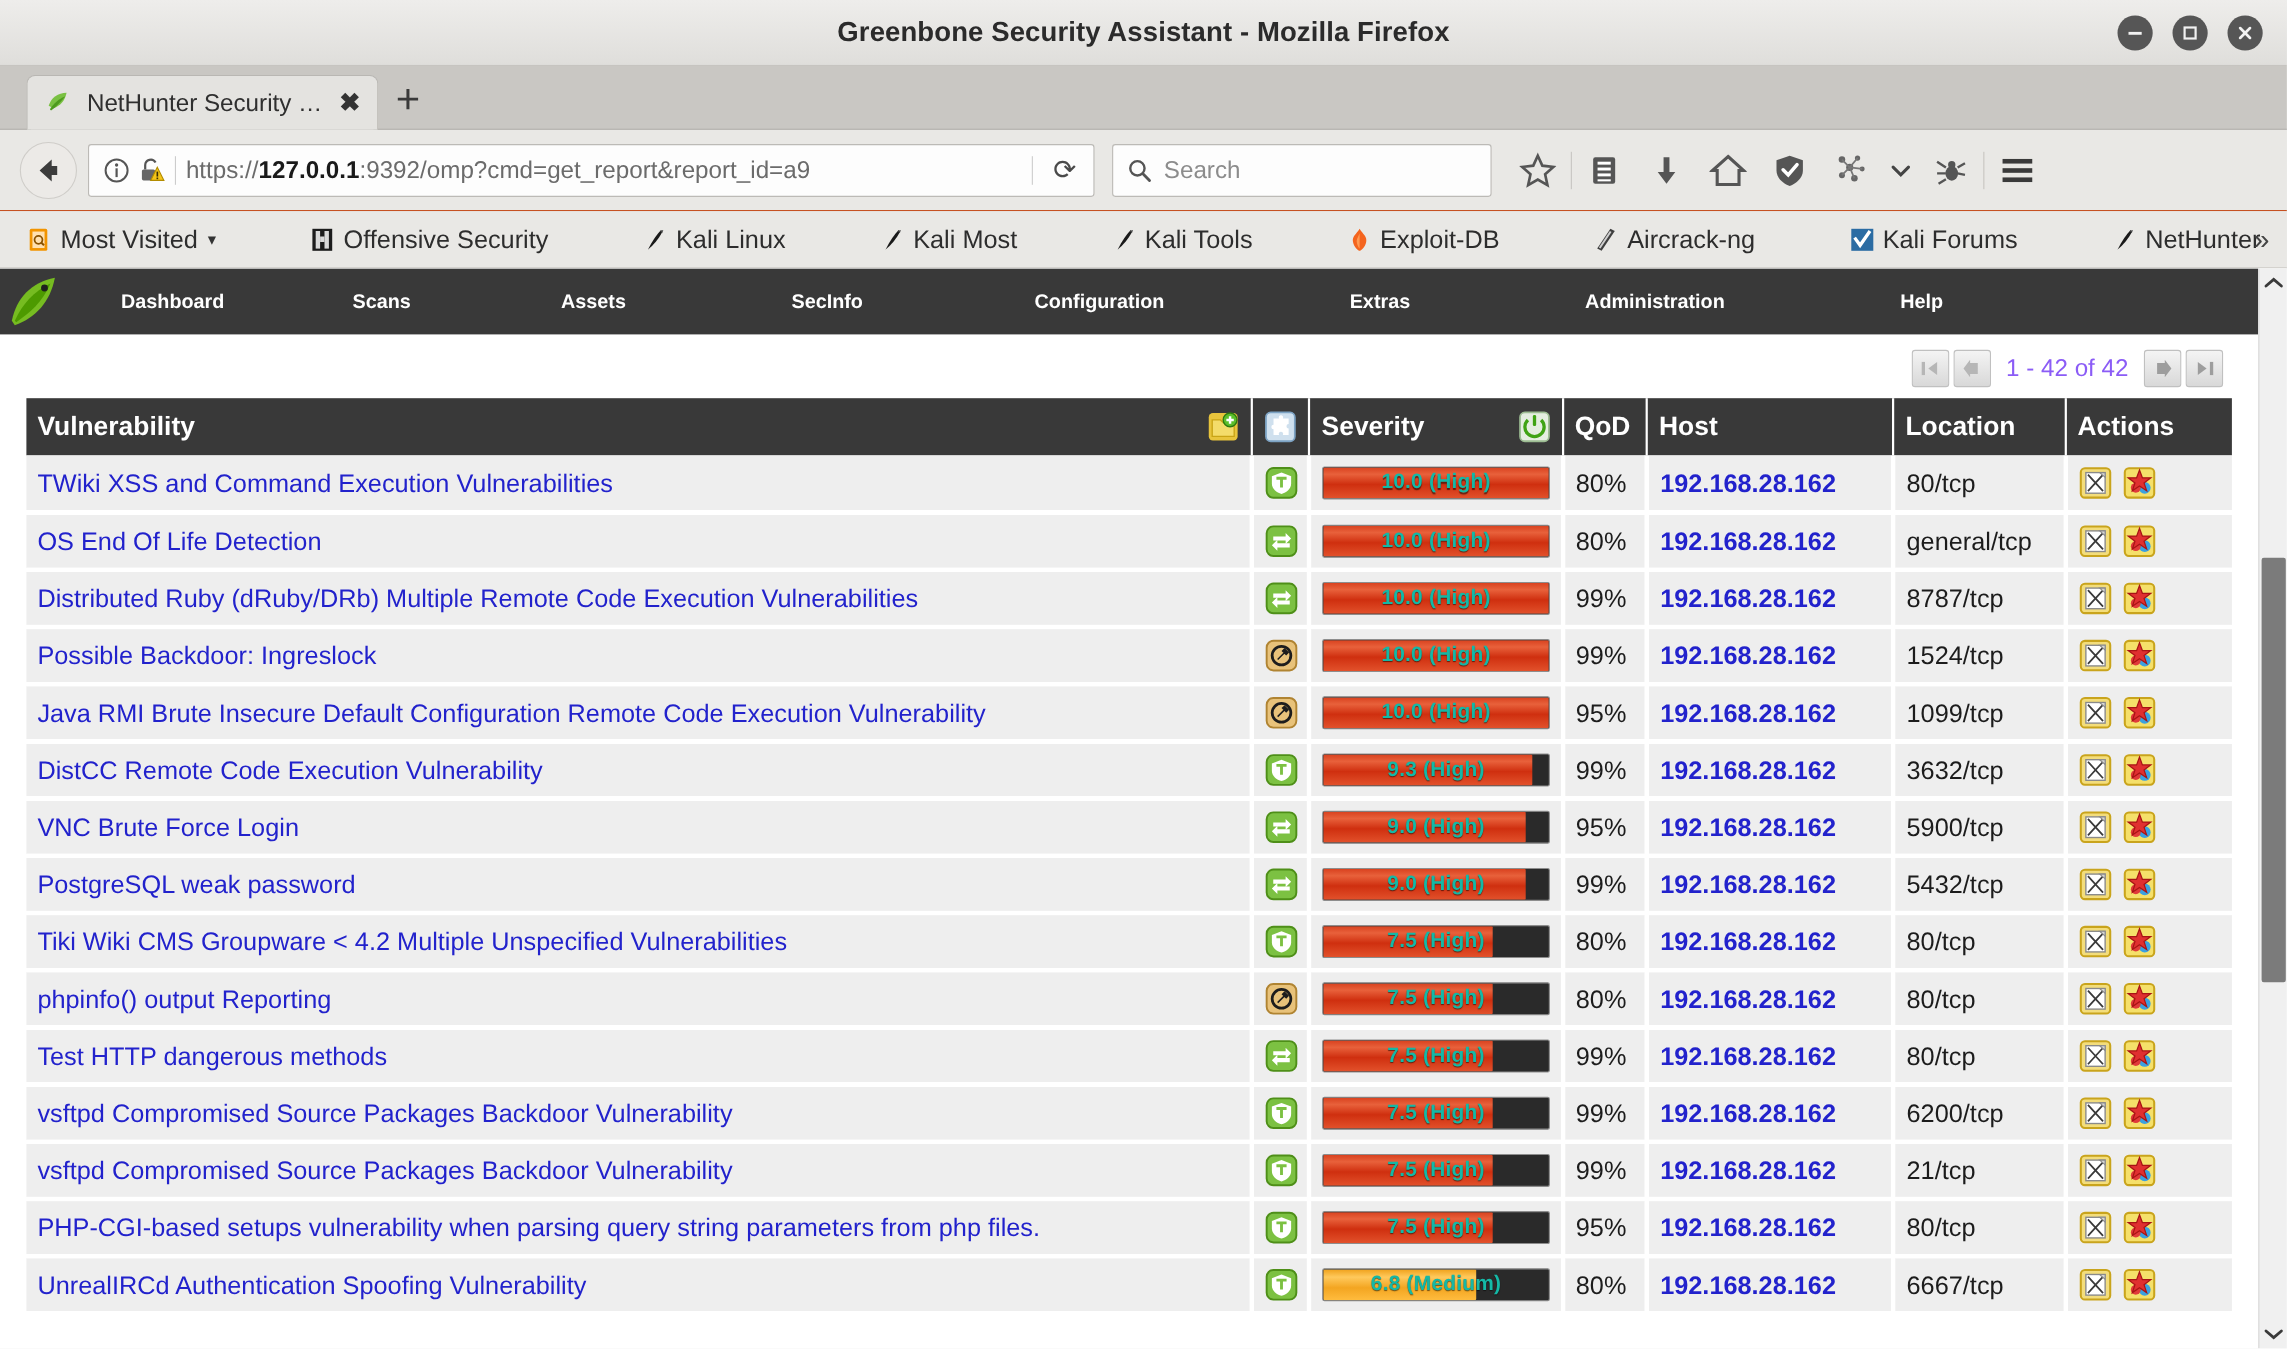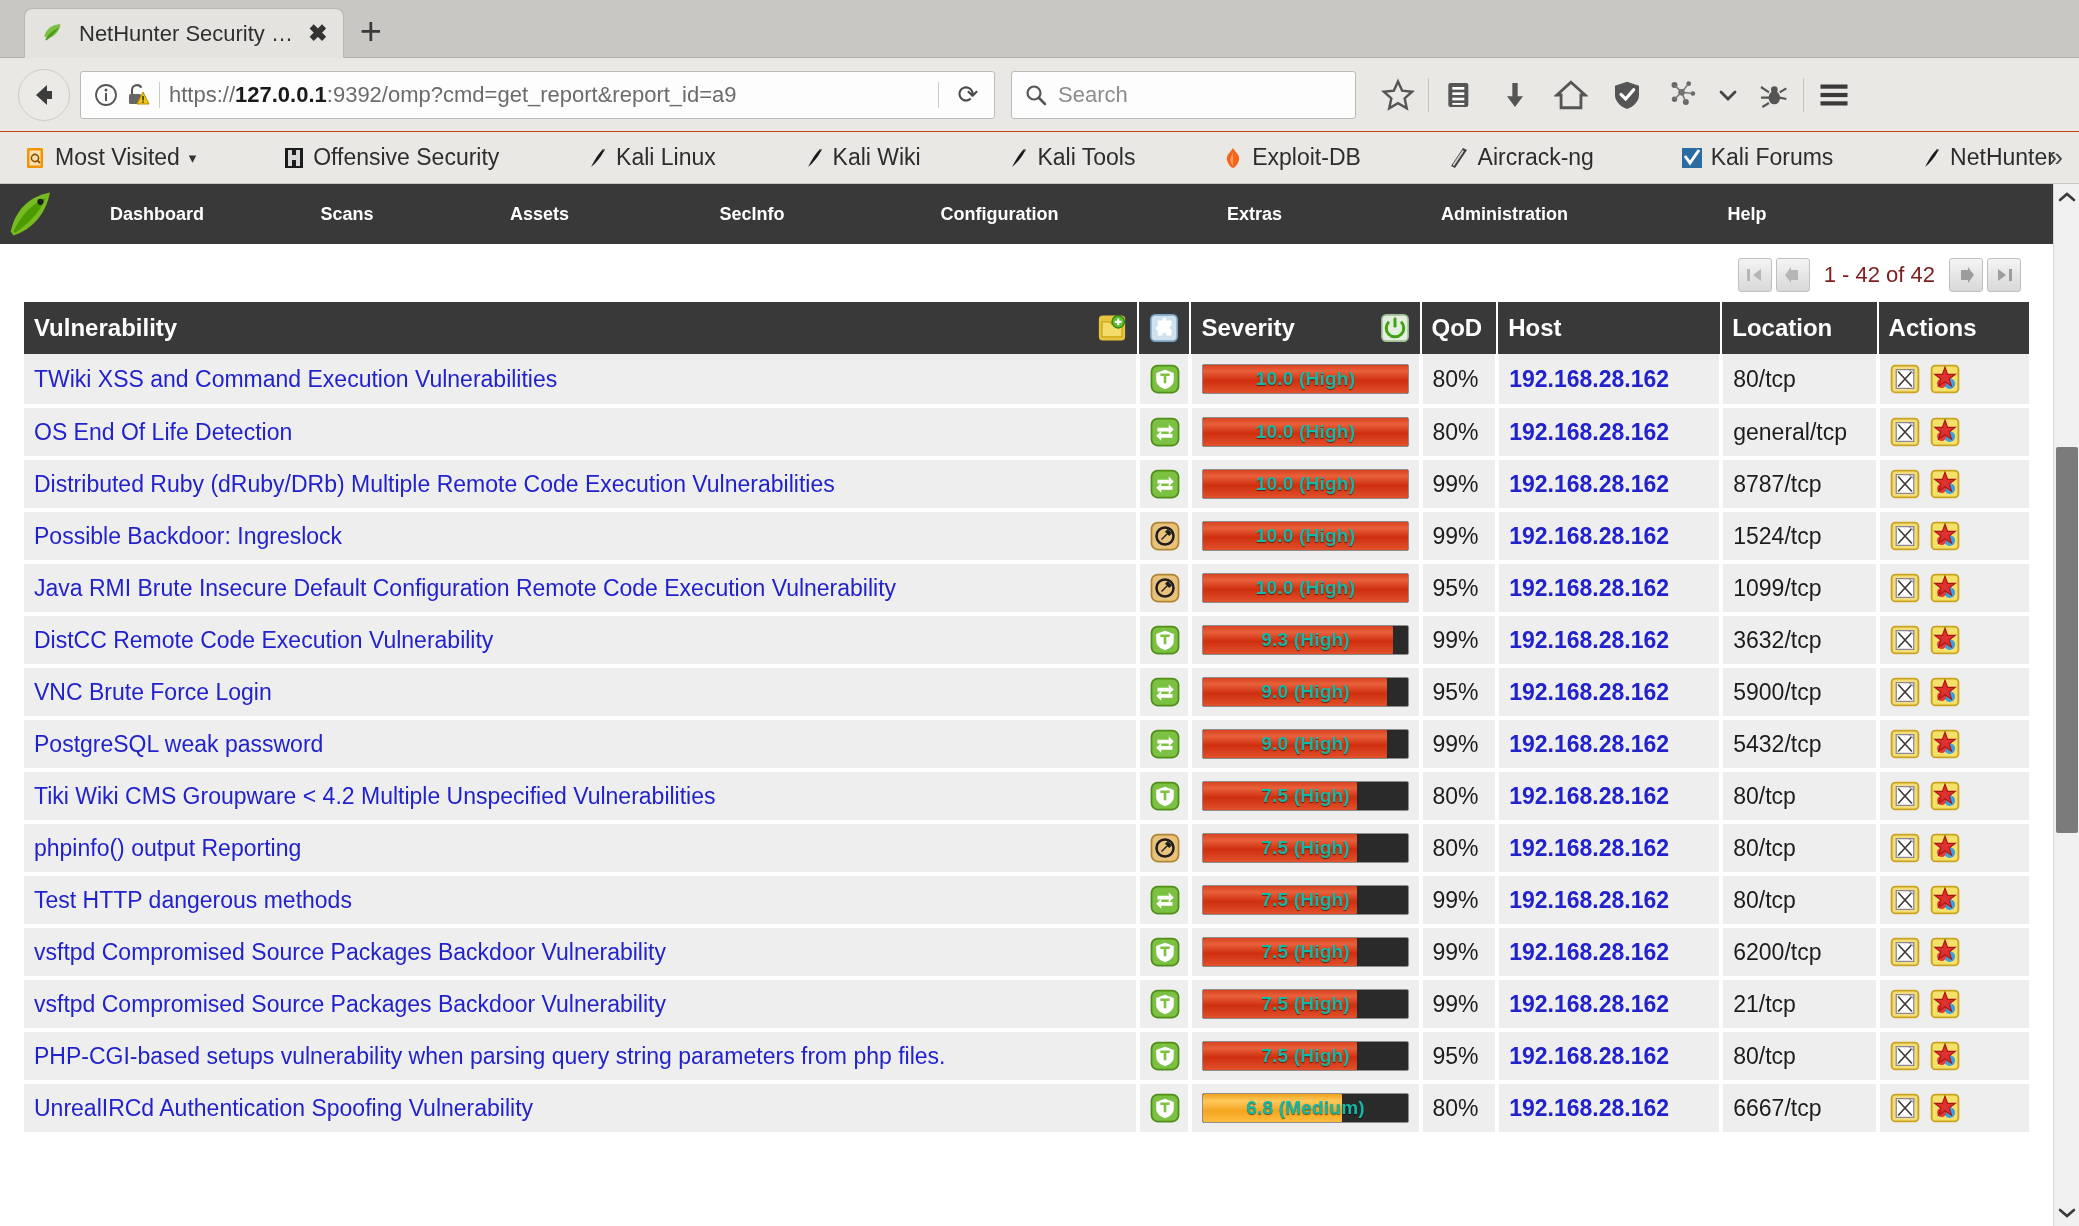--- a/index.html
+++ b/index.html
@@ -168,21 +168,21 @@
     display: flex; align-items: center; justify-content: flex-end;
     gap: 4px; padding: 14px 8px 10px 0; height: 58px;
   }
   .pg-btn {
     width: 34px; height: 34px;
     background: linear-gradient(to bottom,#f4f4f4,#d8d8d8);
     border: 1px solid #c0c0c0; border-radius: 3px;
     display:flex; align-items:center; justify-content:center;
     cursor: pointer;
   }
-  .pg-label { font-size: 22px; color: #7f1d1d; padding: 0 10px; white-space:nowrap;}
+  .pg-label { font-size: 22px; color: #8b5cf6; padding: 0 10px; white-space:nowrap;}
 
   table.vulns {
     width: 100%; border-collapse: collapse;
     table-layout: fixed;
   }
   table.vulns thead th {
     background: #393939; color: #ffffff;
     font-size: 24px; font-weight: bold; text-align: left;
     height: 52px; padding: 0 10px;
     border-right: 2px solid #ffffff;
@@ -250,20 +250,40 @@
   .vs-thumb {
     position:absolute; left:2px; width: 22px;
     background: #7b7b7b; border-radius: 2px; cursor: pointer;
   }
 </style>
 </head>
 <body>
 
 <div class="window">
 
+  <div class="titlebar">
+    <div class="titlebar-text">Greenbone Security Assistant - Mozilla Firefox</div>
+    <div class="win-buttons">
+      <div class="win-btn">
+        <svg width="18" height="18" viewBox="0 0 18 18">
+            <rect x="3" y="8" width="12" height="2.6" fill="#f2f2f2"></rect>
+          </svg>
+      </div>
+      <div class="win-btn">
+        <svg width="18" height="18" viewBox="0 0 18 18">
+            <rect x="4" y="4" width="10" height="10" fill="none" stroke="#f2f2f2" stroke-width="2"></rect>
+          </svg>
+      </div>
+      <div class="win-btn">
+        <svg width="18" height="18" viewBox="0 0 18 18">
+            <path d="M4.5 4.5 L13.5 13.5 M13.5 4.5 L4.5 13.5" stroke="#f2f2f2" stroke-width="2.4" stroke-linecap="round"></path>
+          </svg>
+      </div>
+    </div>
+  </div>
 
   <div class="tabstrip">
     <div class="tab">
       <svg class="tab-favicon" viewBox="0 0 24 24">
         <path d="M3 14 C5 7 11 3 18 3 C17 9 13 14 7 16 Z" fill="#7ac143"></path>
         <path d="M4 17 C7 12 12 8 17 6 C13 11 9 15 5 18 Z" fill="#4e9a1f"></path>
       </svg>
       <span class="tab-label">NetHunter Security …</span>
       <span class="tab-close">✖</span>
     </div>
@@ -402,21 +422,21 @@
         <path d="M17 4 L20 3 L19 6 Z" fill="#444"></path>
       </svg>
       <span class="bm-label">Kali Linux</span>
     </div>
 
     <div class="bm">
       <svg class="ico-img" viewBox="0 0 24 24">
         <path d="M18 3 C14 7 10 13 6 21 C11 17 16 11 19 5 Z" fill="#1a1a1a"></path>
         <path d="M17 4 L20 3 L19 6 Z" fill="#444"></path>
       </svg>
-      <span class="bm-label">Kali Wiki</span>
+      <span class="bm-label">Kali Most</span>
     </div>
 
     <div class="bm">
       <svg class="ico-img" viewBox="0 0 24 24">
         <path d="M18 3 C14 7 10 13 6 21 C11 17 16 11 19 5 Z" fill="#1a1a1a"></path>
         <path d="M17 4 L20 3 L19 6 Z" fill="#444"></path>
       </svg>
       <span class="bm-label">Kali Tools</span>
     </div>
 

